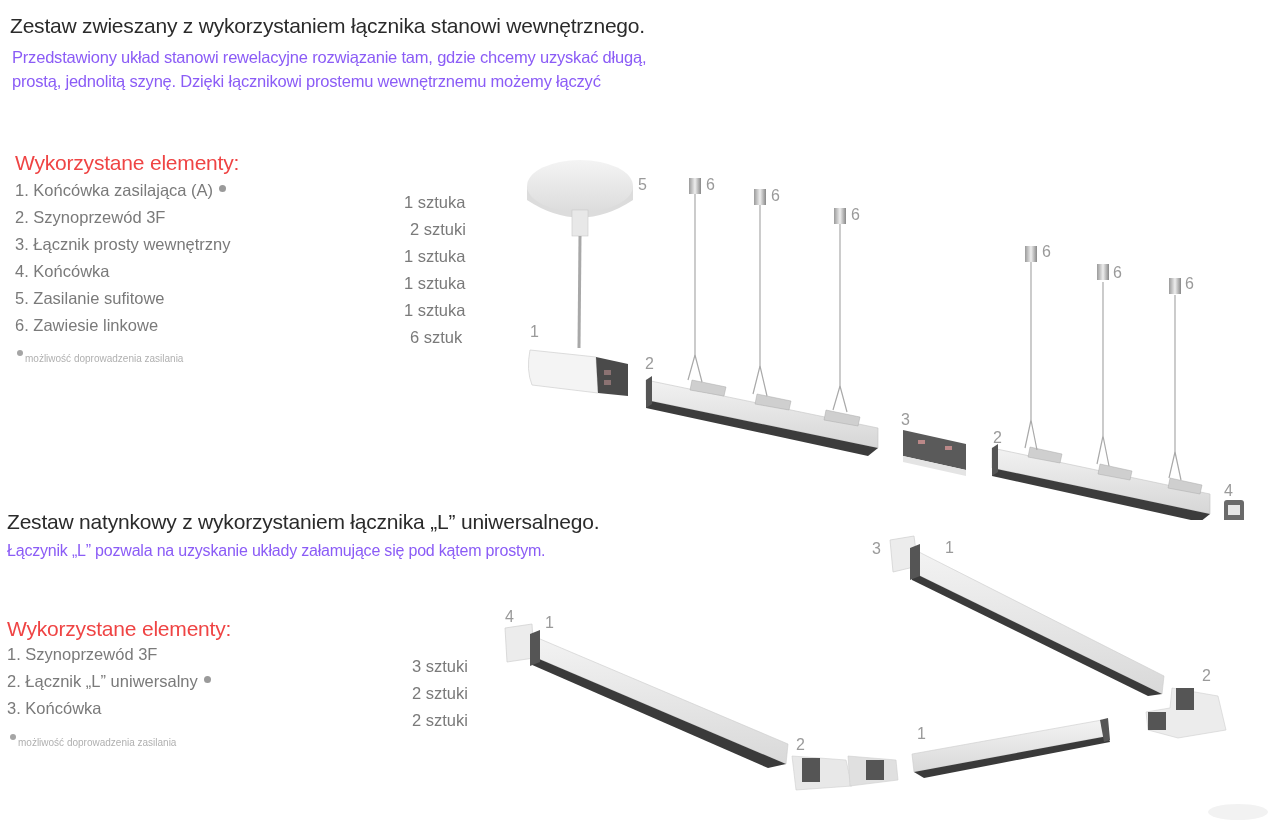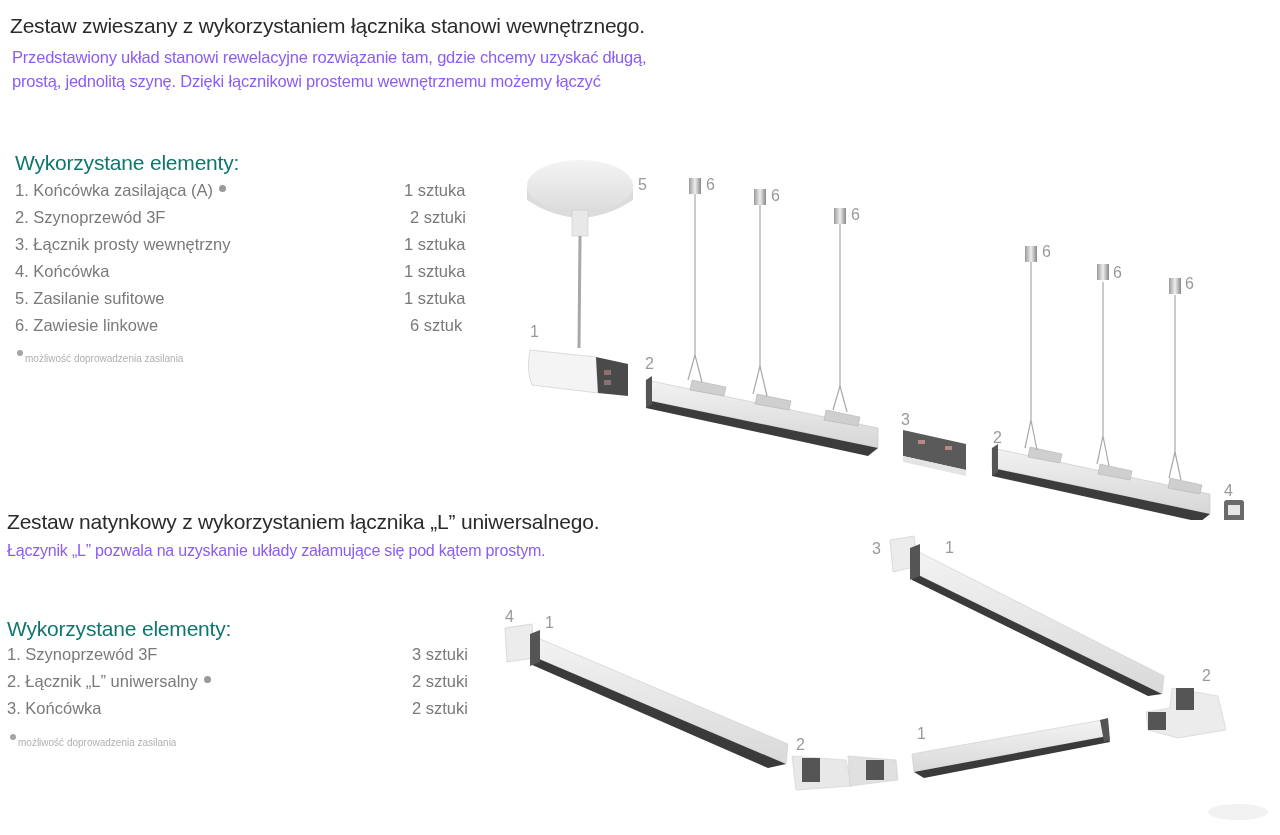--- a/index.html
+++ b/index.html
@@ -1,25 +1,25 @@
 <!DOCTYPE html>
 <html><head>
 <meta charset="utf-8">
 <style>
   * { box-sizing: border-box; margin: 0; padding: 0; }
   html, body { width: 1280px; height: 835px; background: #ffffff; overflow: hidden; }
   body { position: relative; font-family: "Liberation Sans", "DejaVu Sans", sans-serif; color: #3a3a3a; }
   .abs { position: absolute; }
   .title { font-size: 21px; color: #2b2b2b; letter-spacing: -0.2px; white-space: nowrap; font-weight: 300; }
   .desc { font-size: 16.5px; color: #8b5cf6; line-height: 24px; letter-spacing: -0.2px; white-space: nowrap; }
-  .subhead { font-size: 21px; color: #0f766e; white-space: nowrap; letter-spacing: -0.2px; }
+  .subhead { font-size: 21px; color: #ef4444; white-space: nowrap; letter-spacing: -0.2px; }
   .list { list-style: none; }
   .list li { position: relative; height: 27px; font-size: 16.5px; color: #7a7a7a; white-space: nowrap; }
   .list li .name { position: absolute; left: 0; top: 0; }
-  .list li .qty { position: absolute; top: 0; }
+  .list li .qty { position: absolute; top: 12px; }
   .dot { display: inline-block; width: 7px; height: 7px; background: #9a9a9a; border-radius: 50%; margin-left: 6px; vertical-align: 4px; }
   .note { font-size: 10px; color: #b0b0b0; white-space: nowrap; }
   .note .dot { margin-left: 0; margin-right: 2px; vertical-align: 6px; width: 6px; height: 6px; background: #a5a5a5; }
   .label { position: absolute; font-size: 16px; color: #9a9a9a; font-weight: 300; }
   svg { position: absolute; left: 0; top: 0; }
 </style>
 </head>
 <body>
 
 <div class="abs title" style="left:10px; top:14px;">Zestaw zwieszany z wykorzystaniem łącznika stanowi wewnętrznego.</div>

